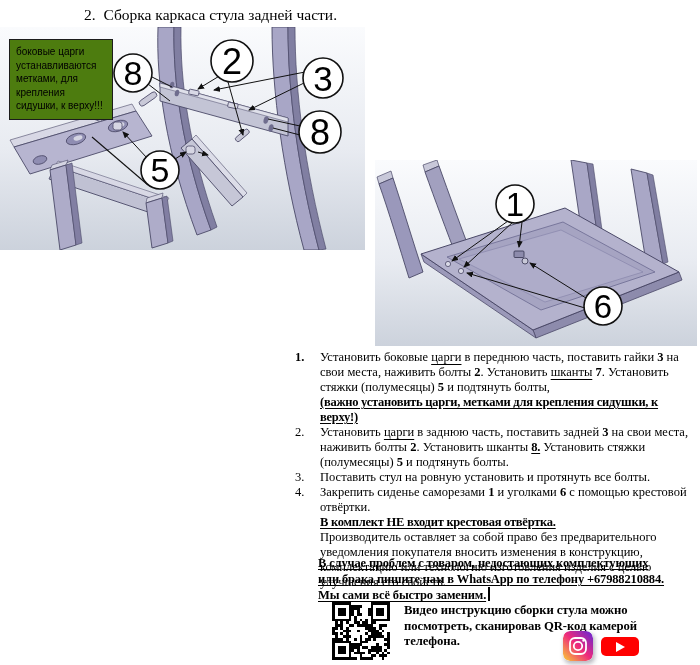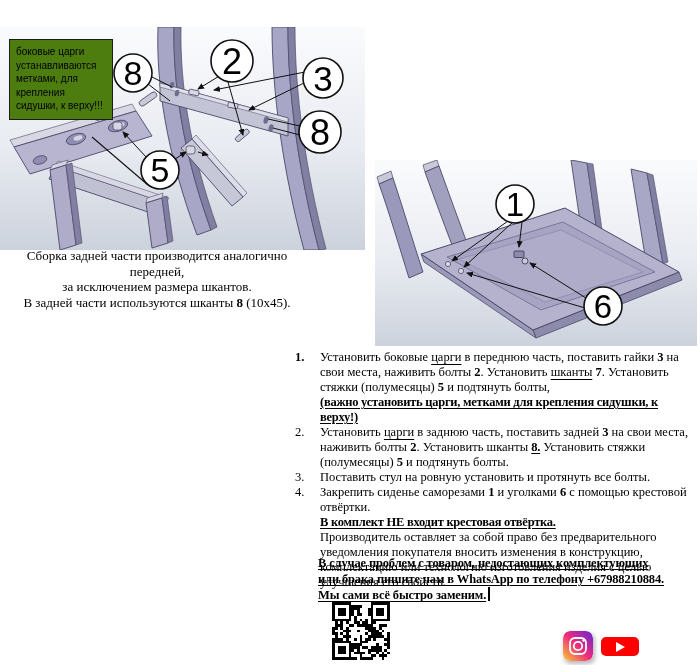--- a/index.html
+++ b/index.html
@@ -35,20 +35,21 @@
       border-radius:5px;display:flex;align-items:center;justify-content:center;}
   .yt-tri{width:0;height:0;border-left:9px solid #fff;border-top:5.5px solid transparent;
           border-bottom:5.5px solid transparent;}
   .balloon-num{font-family:"Liberation Sans",sans-serif;}
 </style>
 </head>
 <body>
 
 <div class="page">
 
+  <div class="h" style="left:84px;top:6px;">2.  Сборка каркаса стула задней части.</div>
 
   <div class="d1">
     <svg width="365" height="223" viewBox="0 0 365 223">
       <defs>
         <linearGradient id="bg1" x1="0" y1="0" x2="0" y2="1">
           <stop offset="0" stop-color="#fafbfd"></stop>
             <stop offset="0.55" stop-color="#e8ebf1"></stop>
           <stop offset="1" stop-color="#ccd2dc"></stop>
         </linearGradient>
         <marker id="arr" markerWidth="8" markerHeight="8" refX="6" refY="3" orient="auto">
@@ -147,21 +148,20 @@
         <text class="balloon-num" x="320" y="118" font-size="36" text-anchor="middle">8</text>
       </g>
       <g>
         <circle cx="160" cy="143" r="19" fill="#fff" stroke="#111" stroke-width="1.6"></circle>
         <text class="balloon-num" x="160" y="155" font-size="34" text-anchor="middle">5</text>
       </g>
     </svg>
     <div class="callout">боковые царги устанавливаются метками, для крепления сидушки, к верху!!!</div>
   </div>
 
-  <div class="note-left"><span>Сборка задней части производится аналогично передней,</span><br><span>за исключением размера шкантов.</span><br><span>В задней части используются шканты </span><span class="b">8</span><span> (10x45).</span></div>
 
 
   <div class="d2">
     <svg width="322" height="186" viewBox="0 0 322 186">
       <rect x="0" y="0" width="322" height="186" fill="url(#bg1)"></rect>
 
       <g>
         <polygon points="4,24 18,18 16,11 2,17" fill="#c8c8d9" stroke="#4b4968" stroke-width="0.7"></polygon>
         <path d="M4,24 C14,52 24,86 34,118 L48,112 C38,82 28,48 18,18 Z" fill="#9a98bb" stroke="#4b4968" stroke-width="0.9"></path>
         <polygon points="50,12 64,6 62,0 48,5" fill="#c8c8d9" stroke="#4b4968" stroke-width="0.7"></polygon>
@@ -473,20 +473,21 @@
       <rect x="7" y="20" width="1" height="1" fill="#000"></rect>
       <rect x="8" y="20" width="1" height="1" fill="#000"></rect>
       <rect x="10" y="20" width="1" height="1" fill="#000"></rect>
       <rect x="11" y="20" width="1" height="1" fill="#000"></rect>
       <rect x="12" y="20" width="1" height="1" fill="#000"></rect>
       <rect x="13" y="20" width="1" height="1" fill="#000"></rect>
       <rect x="14" y="20" width="1" height="1" fill="#000"></rect>
       <rect x="18" y="20" width="1" height="1" fill="#000"></rect>
     </svg>
 
+  <div class="video"><span class="b">Видео инструкцию сборки стула можно посмотреть, сканировав QR-код камерой телефона.</span></div>
 
   <svg class="ig" viewBox="0 0 30 30">
     <defs>
       <linearGradient id="ig-grad" x1="0" y1="1" x2="1" y2="0">
         <stop offset="0" stop-color="#f9ce34"></stop>
           <stop offset="0.5" stop-color="#ee2a7b"></stop>
         <stop offset="1" stop-color="#6228d7"></stop>
       </linearGradient>
     </defs>
     <rect x="0" y="0" width="30" height="30" rx="7" fill="url(#ig-grad)"></rect>

